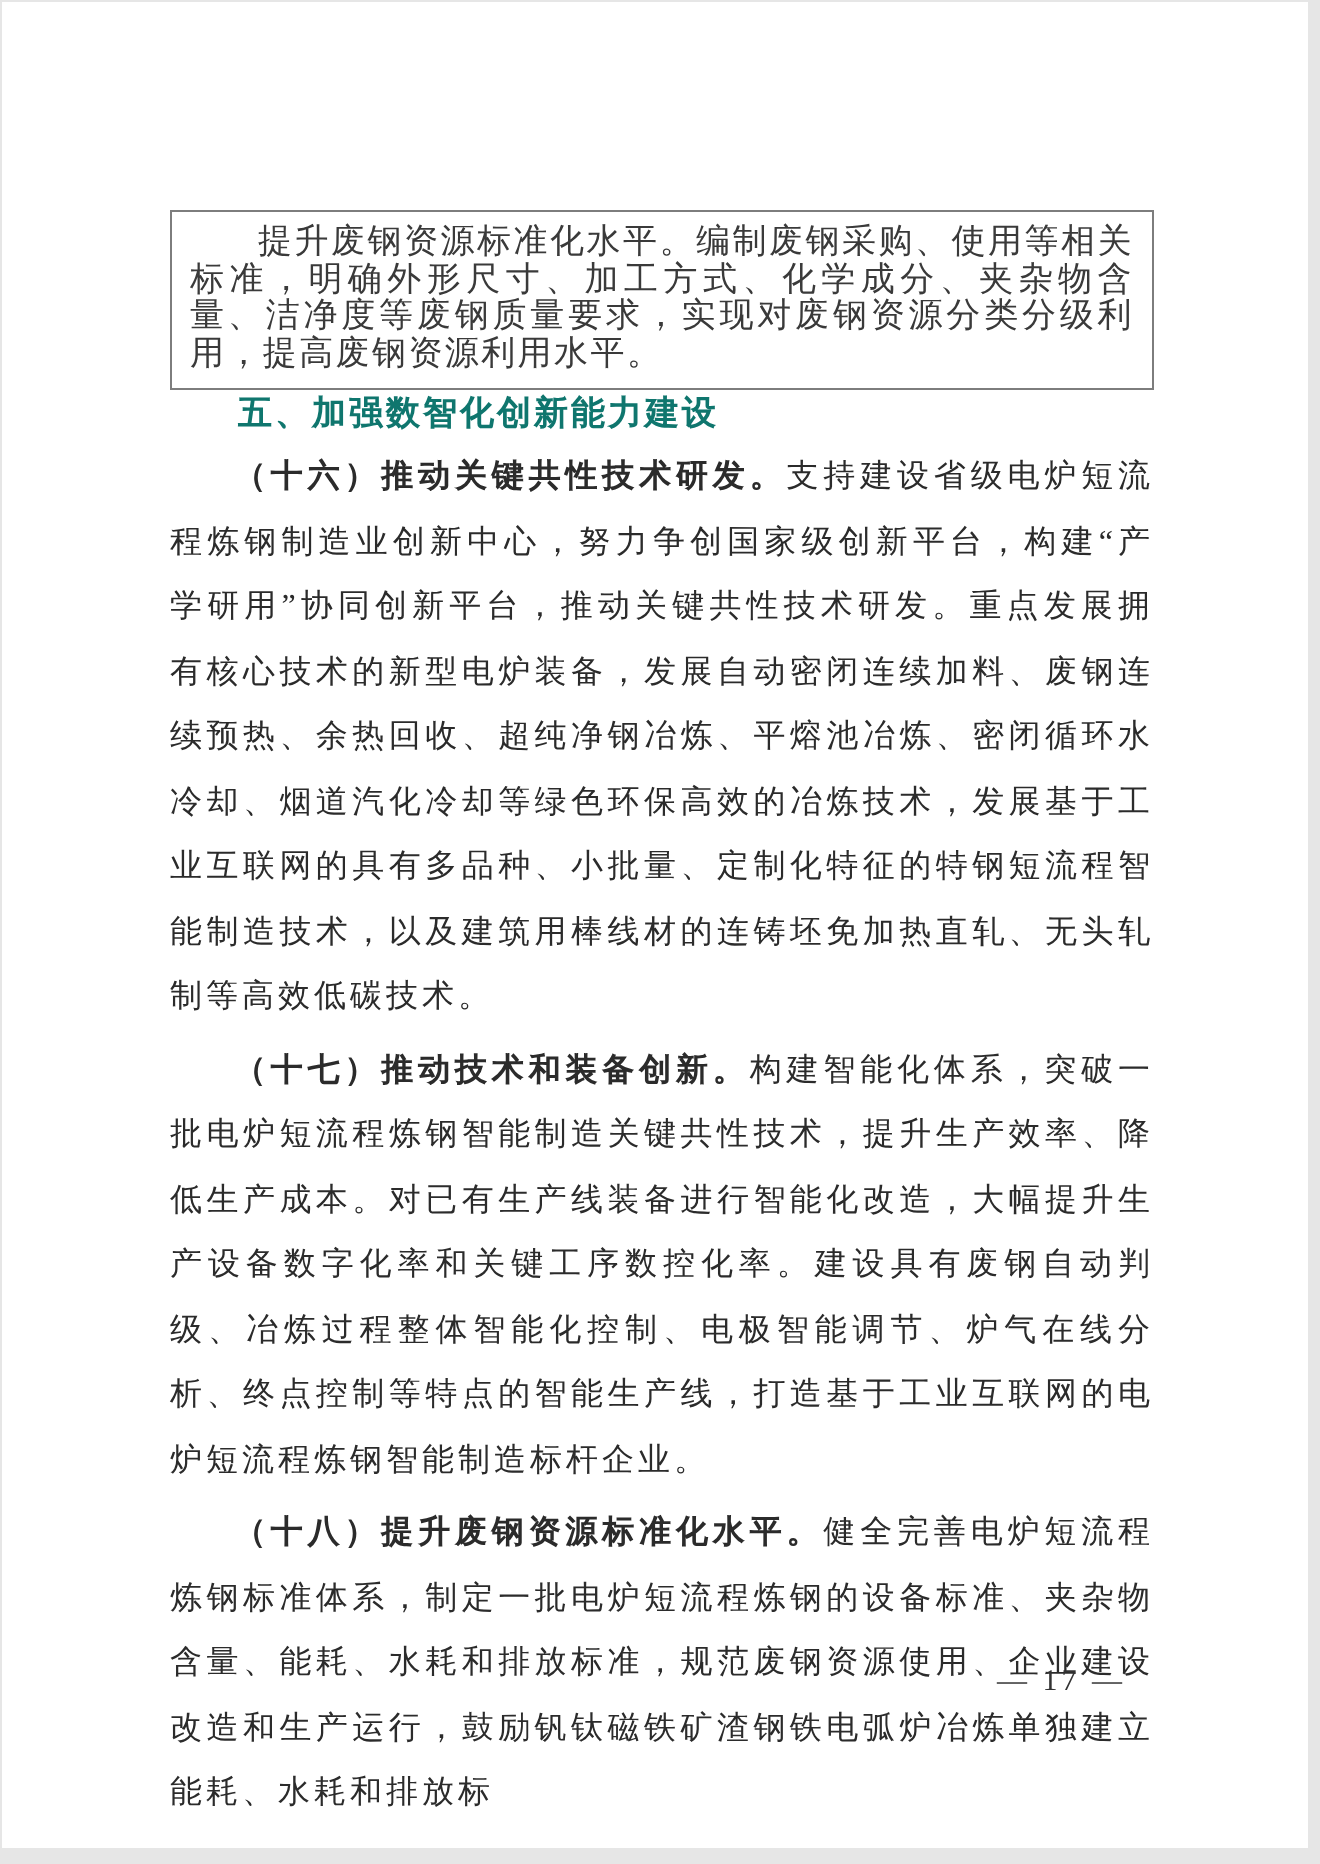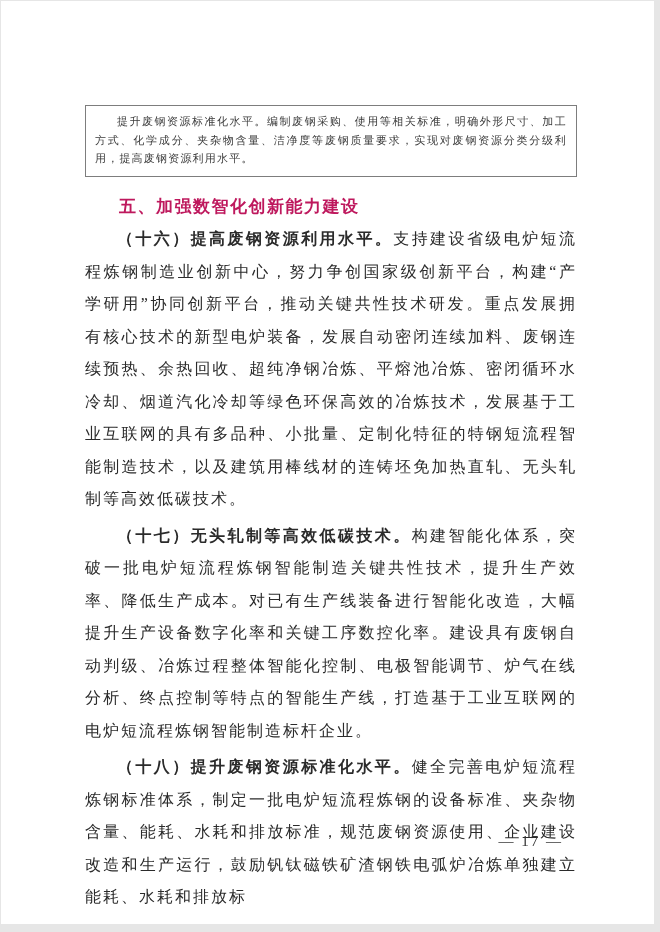--- a/index.html
+++ b/index.html
@@ -23,40 +23,40 @@
     height: 923px;
     background: #ffffff;
   }
   .callout {
     position: absolute;
     left: 84px;
     top: 104px;
     width: 472px;
     border: 1px solid #7d7d7d;
     padding: 6px 9px 8px 9px;
-    font-size: 11px;
+    font-size: 17px;
     line-height: 18.5px;
     letter-spacing: 1.2px;
     color: #3a3a3a;
     text-align: justify;
     text-justify: inter-ideograph;
   }
   .callout p {
     margin: 0;
     text-indent: 2em;
   }
   .heading {
     position: absolute;
     left: 118px;
     top: 194px;
     font-family: Liberation Serif, serif;
     font-weight: bold;
     font-size: 17px;
     letter-spacing: 1.5px;
-    color: #be185d;
+    color: #0f766e;
   }
   .bodytext {
     position: absolute;
     left: 84px;
     top: 222px;
     width: 492px;
     font-size: 16px;
     line-height: 32.5px;
     letter-spacing: 2px;
     color: #2b2b2b;
@@ -88,24 +88,24 @@
   <div class="page">
 
     <div class="callout">
       <p>提升废钢资源标准化水平。编制废钢采购、使用等相关标准，明确外形尺寸、加工方式、化学成分、夹杂物含量、洁净度等废钢质量要求，实现对废钢资源分类分级利用，提高废钢资源利用水平。</p>
     </div>
 
     <div class="heading">五、加强数智化创新能力建设</div>
 
     <div class="bodytext">
       <p>
-        <span class="lead">（十六）提高废钢资源利用水平。</span><span>支持建设省级电炉短流程炼钢制造业创新中心，努力争创国家级创新平台，构建“产学研用”协同创新平台，推动关键共性技术研发。重点发展拥有核心技术的新型电炉装备，发展自动密闭连续加料、废钢连续预热、余热回收、超纯净钢冶炼、平熔池冶炼、密闭循环水冷却、烟道汽化冷却等绿色环保高效的冶炼技术，发展基于工业互联网的具有多品种、小批量、定制化特征的特钢短流程智能制造技术，以及建筑用棒线材的连铸坯免加热直轧、无头轧制等高效低碳技术。</span>
+        <span class="lead">（十六）推动关键共性技术研发。</span><span>支持建设省级电炉短流程炼钢制造业创新中心，努力争创国家级创新平台，构建“产学研用”协同创新平台，推动关键共性技术研发。重点发展拥有核心技术的新型电炉装备，发展自动密闭连续加料、废钢连续预热、余热回收、超纯净钢冶炼、平熔池冶炼、密闭循环水冷却、烟道汽化冷却等绿色环保高效的冶炼技术，发展基于工业互联网的具有多品种、小批量、定制化特征的特钢短流程智能制造技术，以及建筑用棒线材的连铸坯免加热直轧、无头轧制等高效低碳技术。</span>
       </p>
       <p>
-        <span class="lead">（十七）无头轧制等高效低碳技术。</span><span>构建智能化体系，突破一批电炉短流程炼钢智能制造关键共性技术，提升生产效率、降低生产成本。对已有生产线装备进行智能化改造，大幅提升生产设备数字化率和关键工序数控化率。建设具有废钢自动判级、冶炼过程整体智能化控制、电极智能调节、炉气在线分析、终点控制等特点的智能生产线，打造基于工业互联网的电炉短流程炼钢智能制造标杆企业。</span>
+        <span class="lead">（十七）推动技术和装备创新。</span><span>构建智能化体系，突破一批电炉短流程炼钢智能制造关键共性技术，提升生产效率、降低生产成本。对已有生产线装备进行智能化改造，大幅提升生产设备数字化率和关键工序数控化率。建设具有废钢自动判级、冶炼过程整体智能化控制、电极智能调节、炉气在线分析、终点控制等特点的智能生产线，打造基于工业互联网的电炉短流程炼钢智能制造标杆企业。</span>
       </p>
       <p>
         <span class="lead">（十八）提升废钢资源标准化水平。</span><span>健全完善电炉短流程炼钢标准体系，制定一批电炉短流程炼钢的设备标准、夹杂物含量、能耗、水耗和排放标准，规范废钢资源使用、企业建设改造和生产运行，鼓励钒钛磁铁矿渣钢铁电弧炉冶炼单独建立能耗、水耗和排放标</span>
       </p>
     </div>
 
     <div class="pagenum">— 17 —</div>
 
   </div>
 </div>

